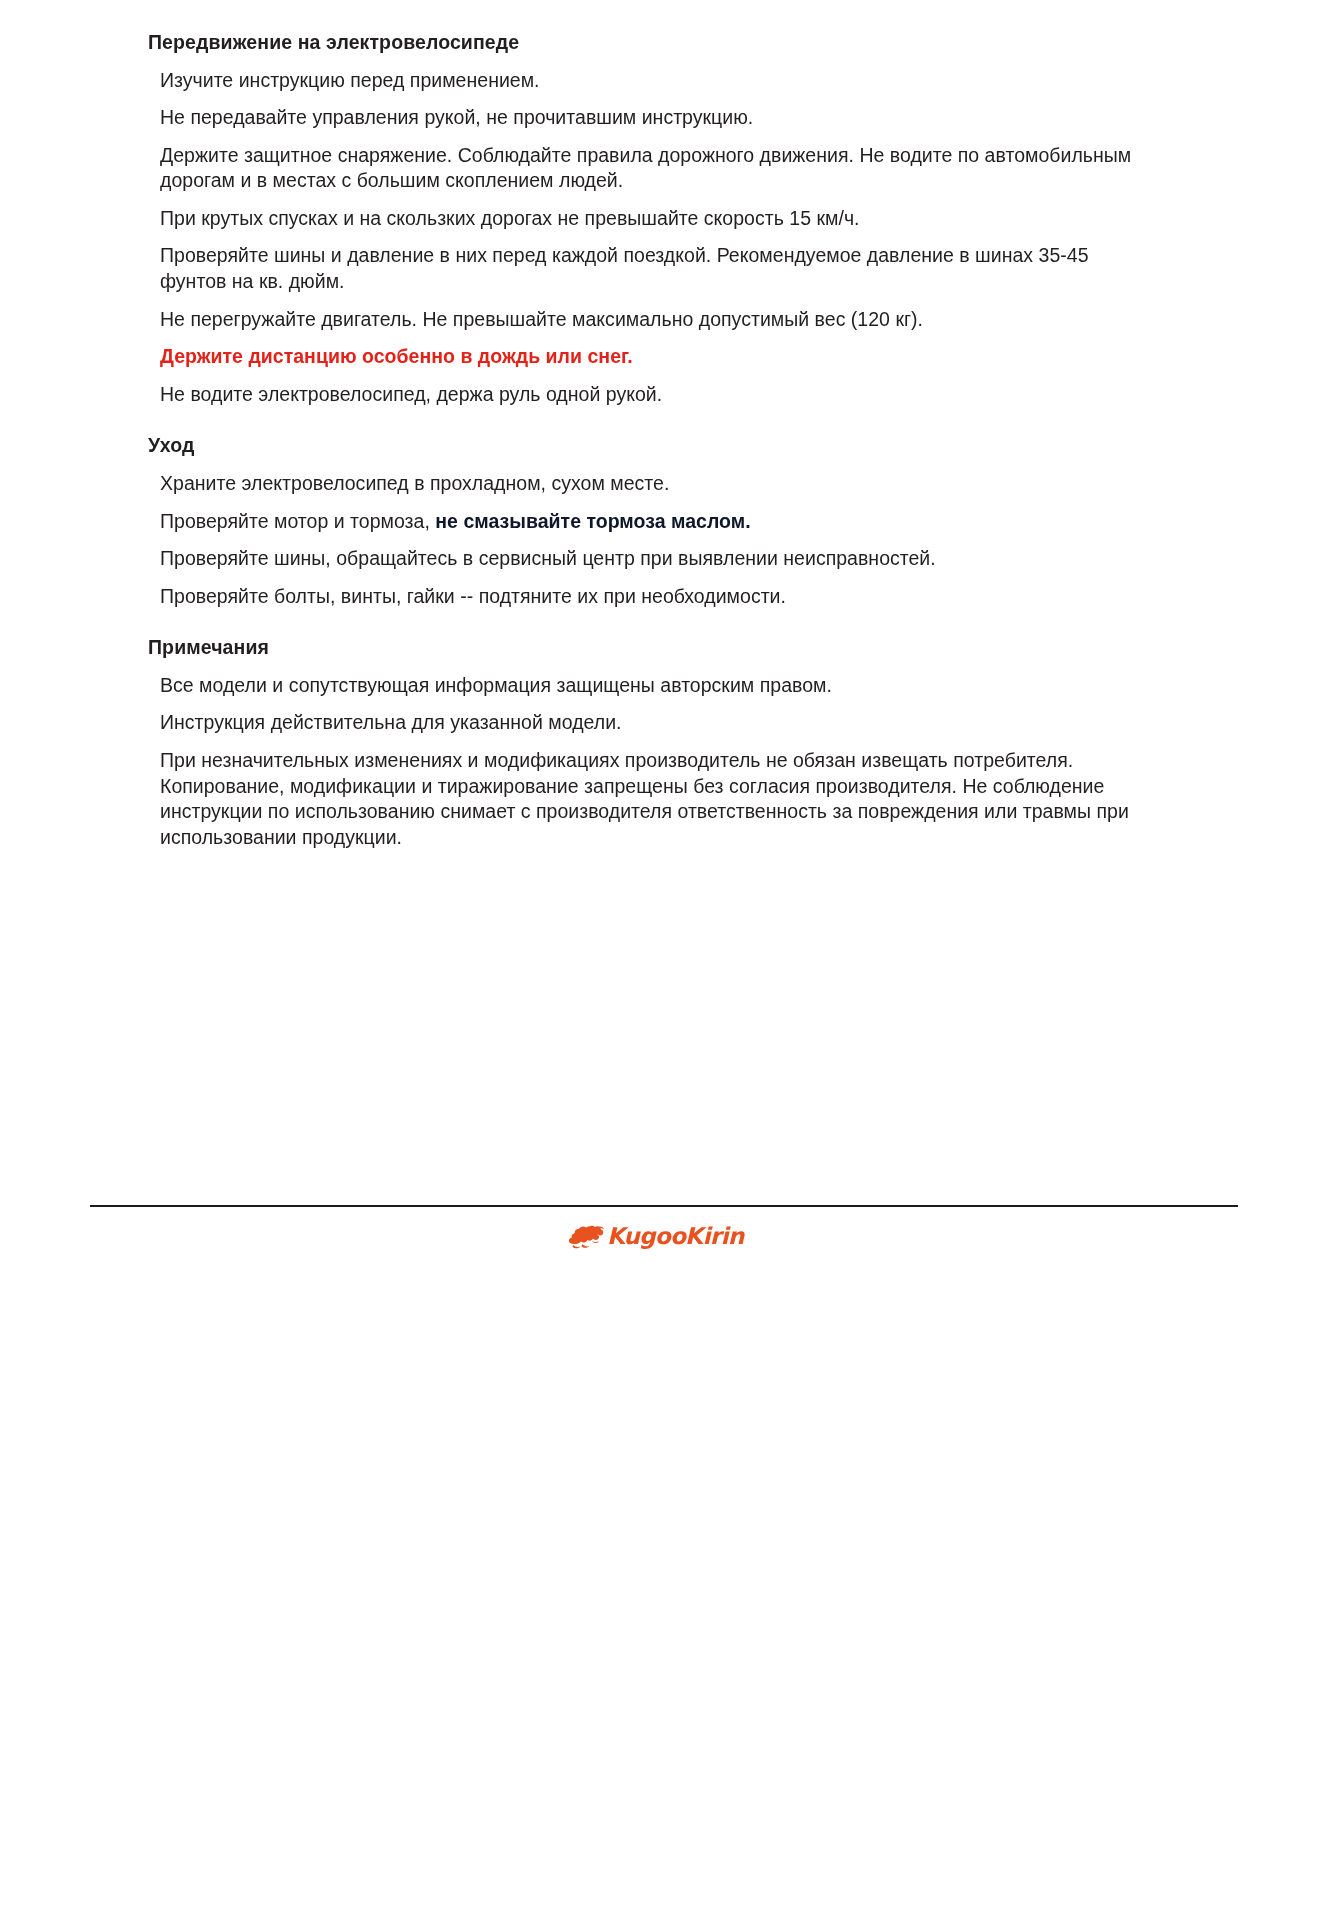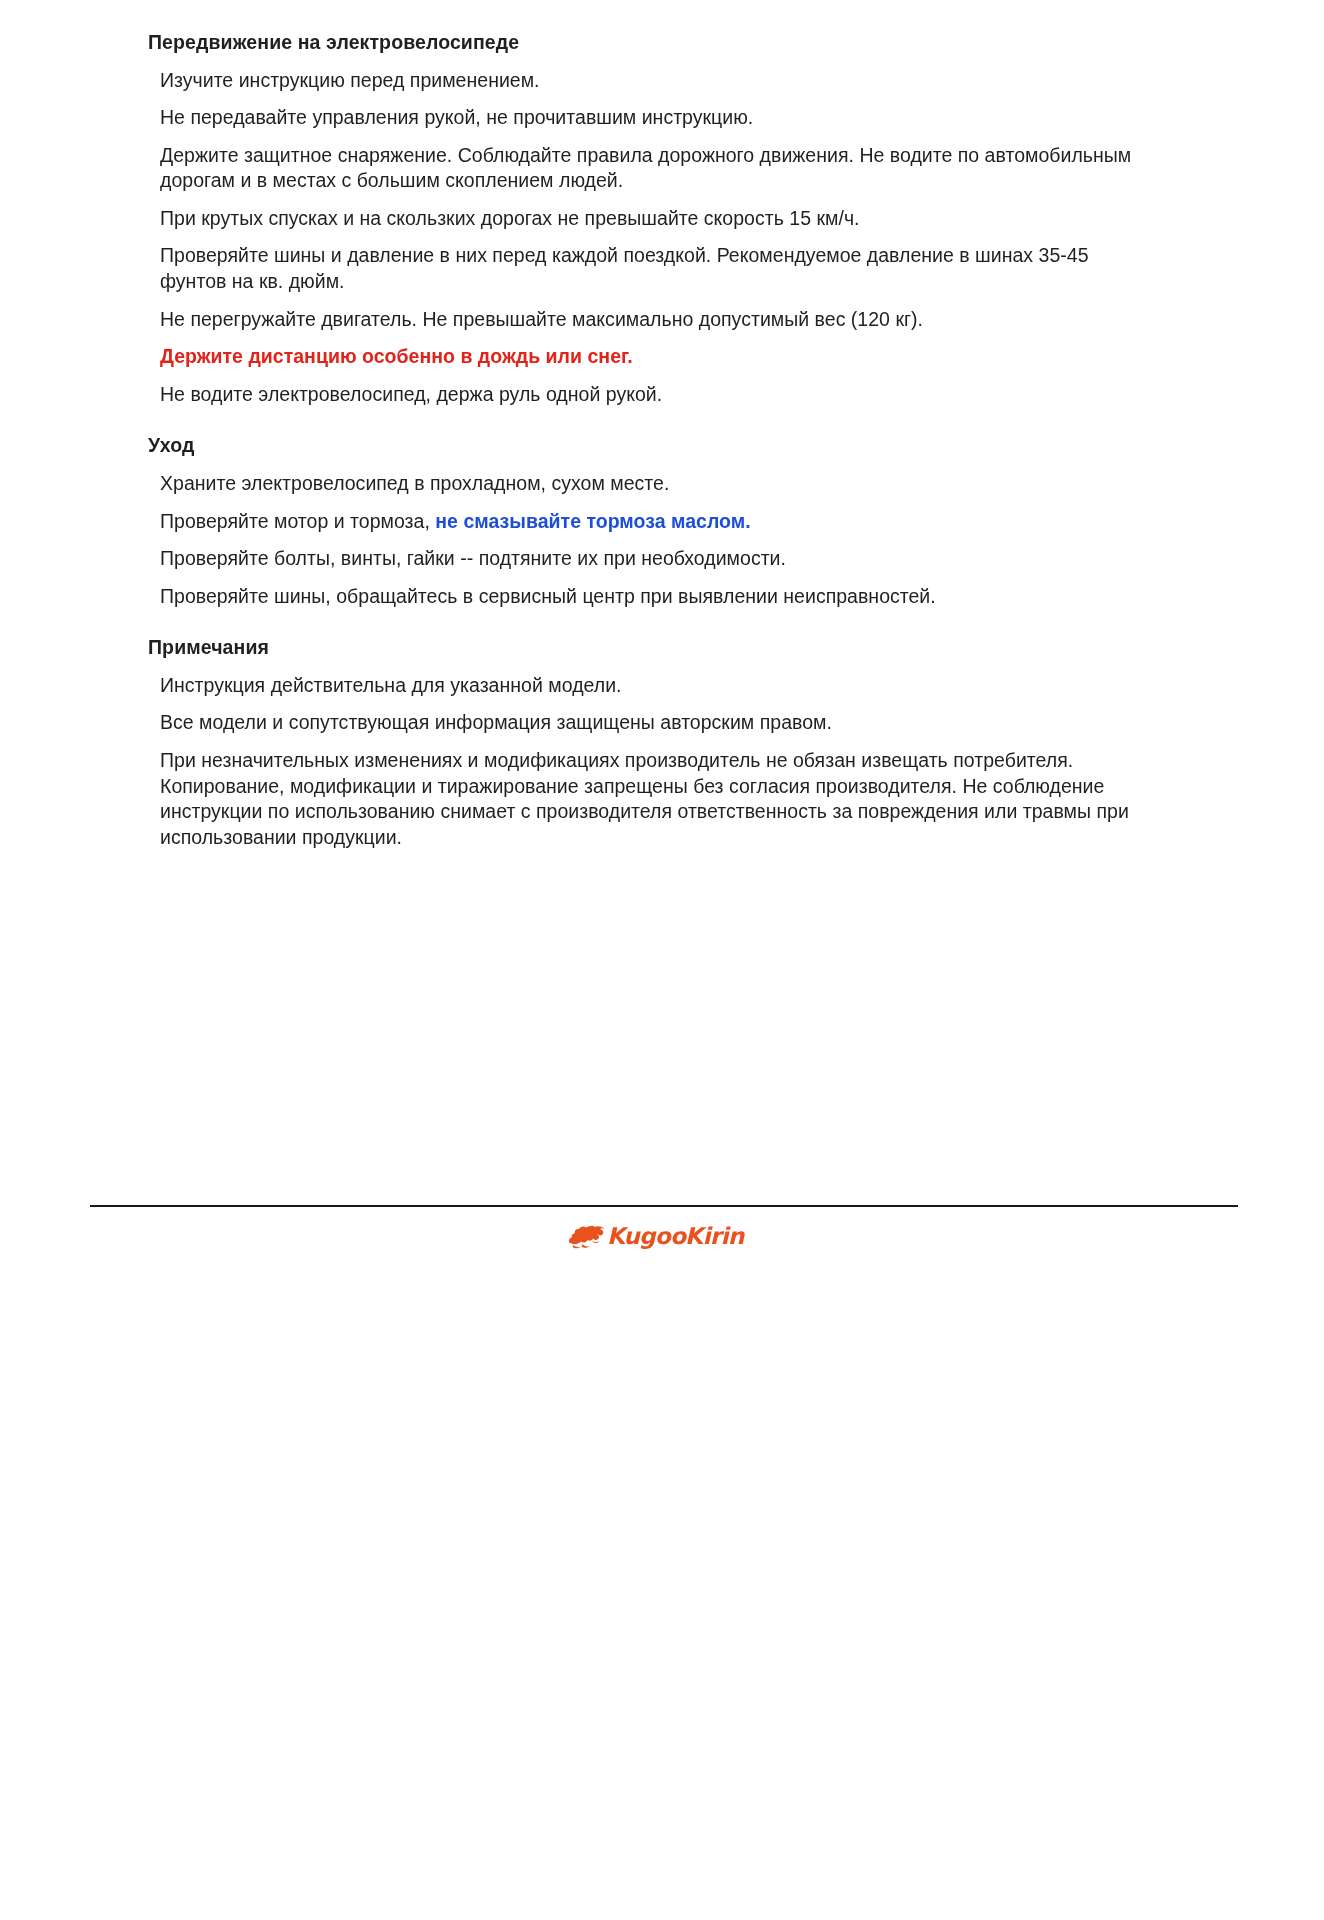--- a/index.html
+++ b/index.html
@@ -52,21 +52,21 @@
   }
 
   .para.wrap { max-width: 1008px; }
 
   .red-bold {
     color: #e2231a;
     font-weight: bold;
   }
 
   .inline-red-bold {
-    color: #1d4ed8;
+    color: #0f172a;
     font-weight: bold;
   }
 
   .footer-rule {
     position: absolute;
     left: 90px;
     top: 1205px;
     width: 1148px;
     height: 2px;
     background: #1a1a1a;
@@ -126,31 +126,31 @@
       <div class="para">Не водите электровелосипед, держа руль одной рукой.</div>
     </div>
 
     <div class="section">
       <div class="sec-heading">Уход</div>
 
       <div class="para">Храните электровелосипед в прохладном, сухом месте.</div>
 
       <div class="para"><span>Проверяйте мотор и тормоза, </span><span class="inline-red-bold">не смазывайте тормоза маслом.</span></div>
 
+      <div class="para">Проверяйте шины, обращайтесь в сервисный центр при выявлении неисправностей.</div>
+
       <div class="para">Проверяйте болты, винты, гайки -- подтяните их при необходимости.</div>
-
-      <div class="para">Проверяйте шины, обращайтесь в сервисный центр при выявлении неисправностей.</div>
     </div>
 
     <div class="section">
       <div class="sec-heading">Примечания</div>
 
+      <div class="para">Все модели и сопутствующая информация защищены авторским правом.</div>
+
       <div class="para">Инструкция действительна для указанной модели.</div>
-
-      <div class="para">Все модели и сопутствующая информация защищены авторским правом.</div>
 
       <div class="para wrap">При незначительных изменениях и модификациях производитель не обязан извещать потребителя. Копирование, модификации и тиражирование запрещены без согласия производителя. Не соблюдение инструкции по использованию снимает с производителя ответственность за повреждения или травмы при использовании продукции.</div>
     </div>
 
   </div>
 
   <div class="footer-rule"></div>
 
   <div class="footer-logo">
     <svg class="logo-mark" viewBox="0 0 80 60">

